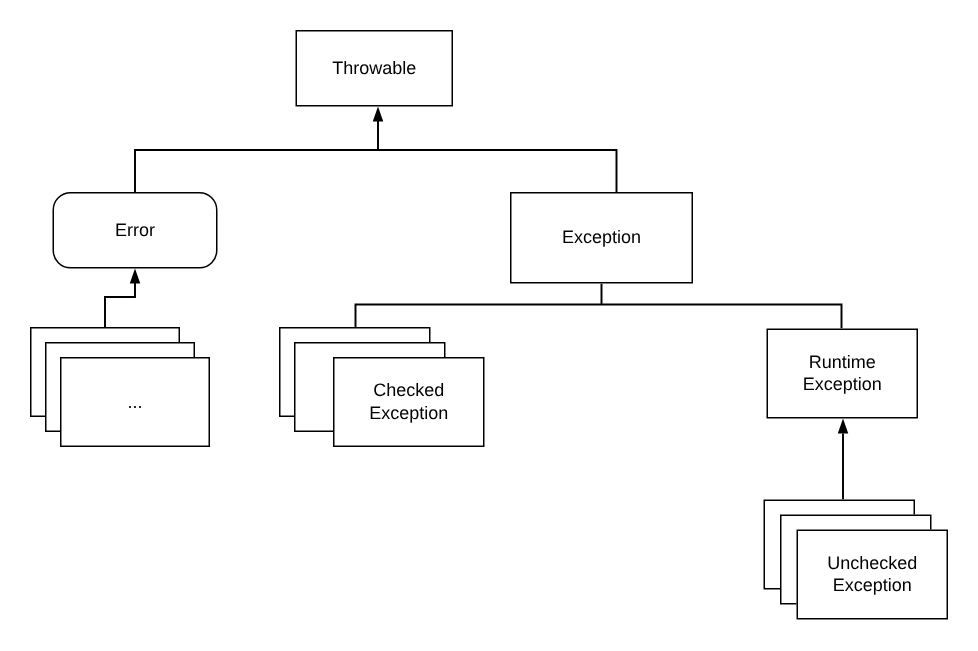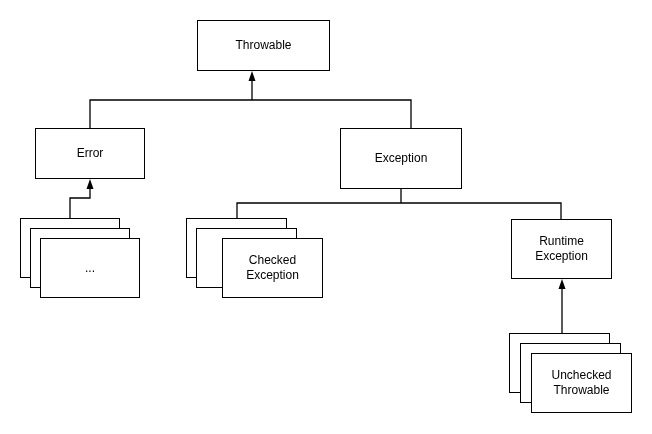--- a/index.html
+++ b/index.html
@@ -77,25 +77,25 @@
 
     <path d="M401,189 L401,203 M237,218 L237,203 L561,203 L561,219"></path>
 
     <path d="M70,218 L70,198 L90,198 L90,188"></path>
     <polygon points="90,179 86.5,189 93.5,189"></polygon>
 
     <path d="M562,333 L562,289"></path>
     <polygon points="562,279 558.5,289 565.5,289"></polygon>
   </svg>
 
-  <div class="node" style="left:197px; top:20px; width:133px; height:51px;">
+  <div class="node" style="left:197px; top:20px; width:105px; height:51px;">
     <span>Throwable</span>
   </div>
 
-  <div class="node" style="left:35px; top:128px; width:110px; height:51px;">
+  <div class="node" style="left:35px; top:128px; width:110px; height:51px;border-radius:12px;">
     <span>Error</span>
   </div>
 
   <div class="node" style="left:340px; top:128px; width:122px; height:61px;">
     <span>Exception</span>
   </div>
 
   <div class="node" style="left:511px; top:219px; width:101px; height:60px;">
     <span class="stack-label">Runtime Exception</span>
   </div>
@@ -113,17 +113,17 @@
     <div class="stack-box" style="left:196px; top:228px;"></div>
     <div class="stack-box" style="left:222px; top:238px;">
       <span class="stack-label">Checked Exception</span>
     </div>
   </div>
 
   <div>
     <div class="stack-box" style="left:509px; top:333px;"></div>
     <div class="stack-box" style="left:520px; top:343px;"></div>
     <div class="stack-box" style="left:531px; top:353px;">
-      <span class="stack-label">Unchecked Throwable</span>
+      <span class="stack-label">Unchecked Exception</span>
     </div>
   </div>
 
 </div>
 
 </body></html>

